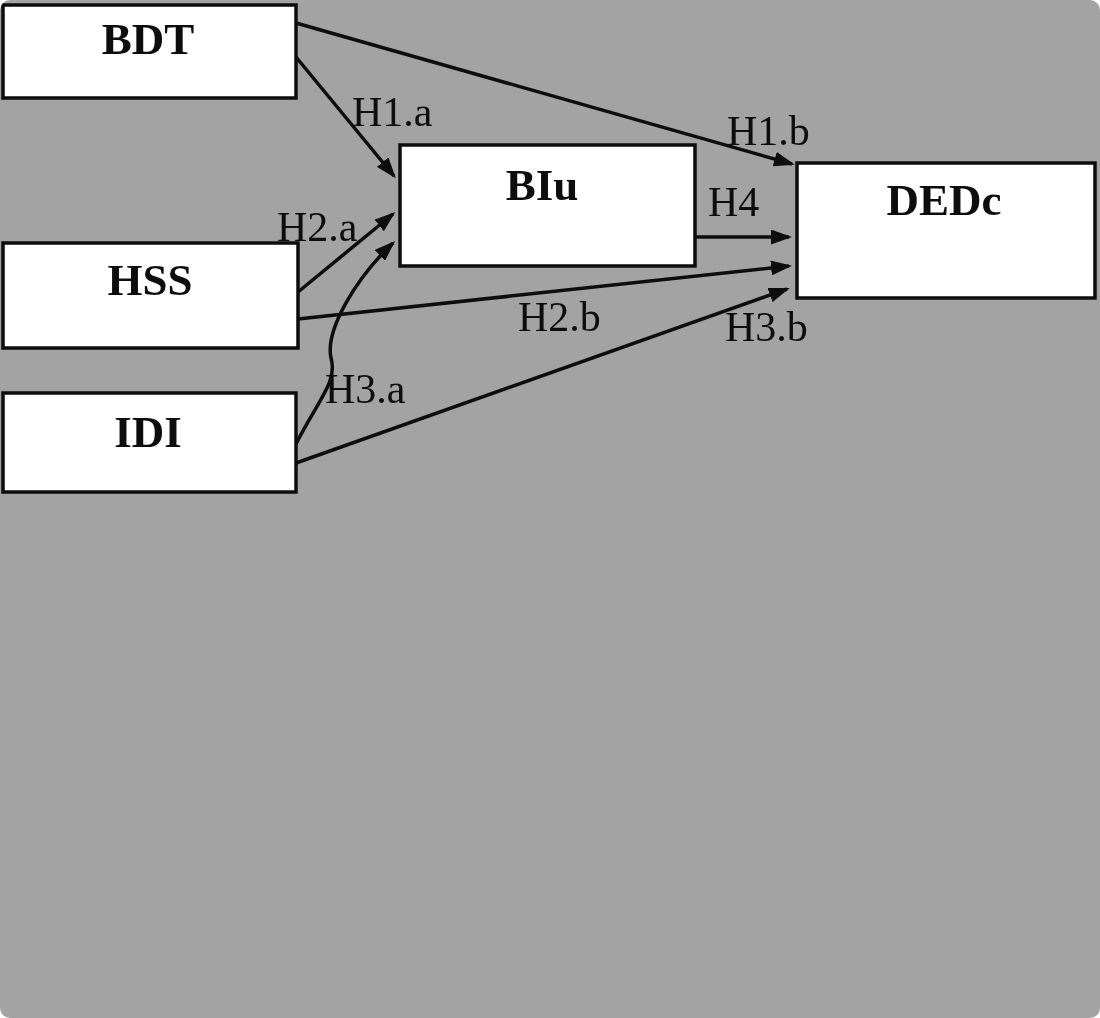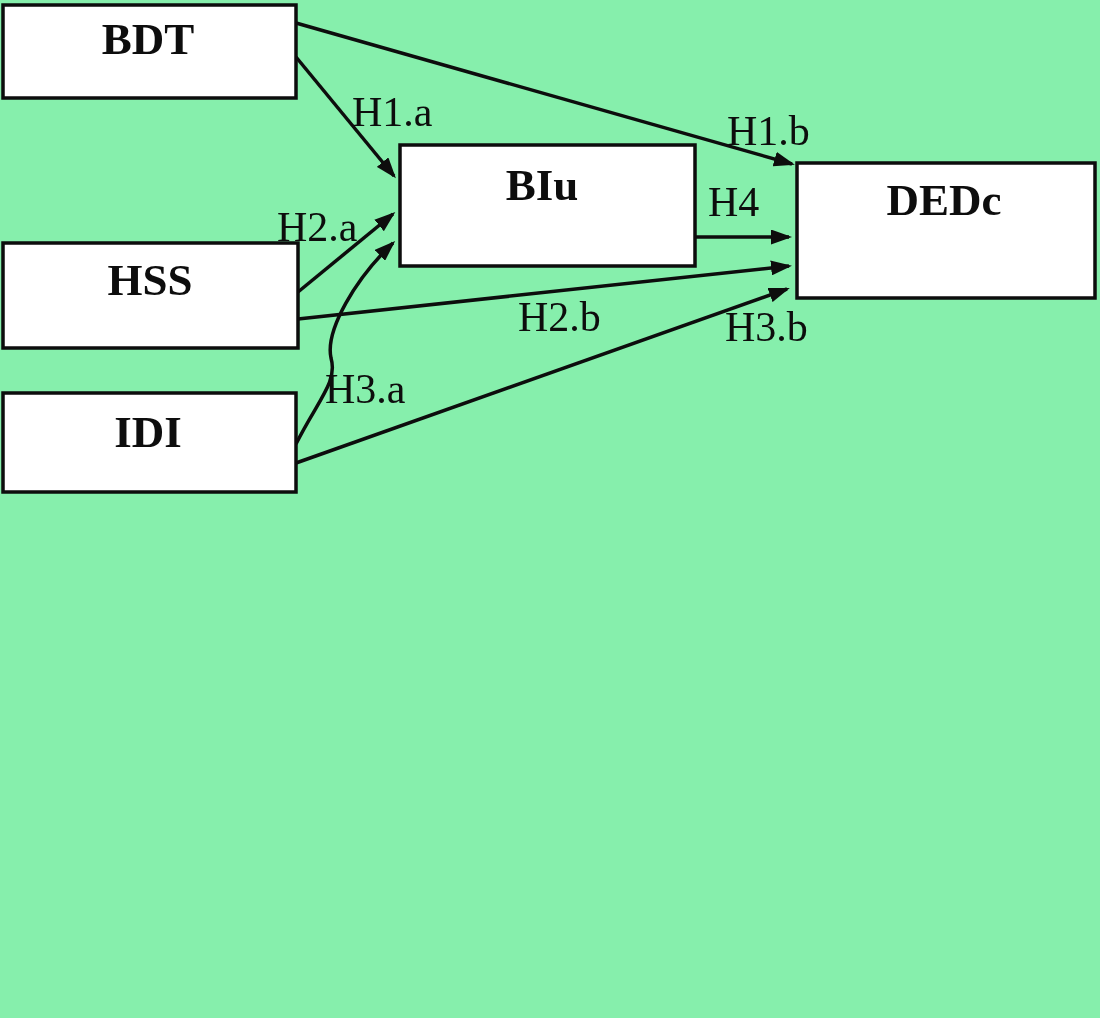--- a/index.html
+++ b/index.html
@@ -4,22 +4,23 @@
 <style>
   html, body {
     margin: 0;
     padding: 0;
     background: #ffffff;
   }
   .canvas {
     position: relative;
     width: 1100px;
     height: 1018px;
-    background: #86efac;
+    background: #a3a3a3;
     overflow: hidden;
+    border-radius: 10px;
   }
   svg.diagram {
     position: absolute;
     left: 0;
     top: 0;
     display: block;
   }
   .node-box {
     fill: #ffffff;
     stroke: #0d0d0d;

